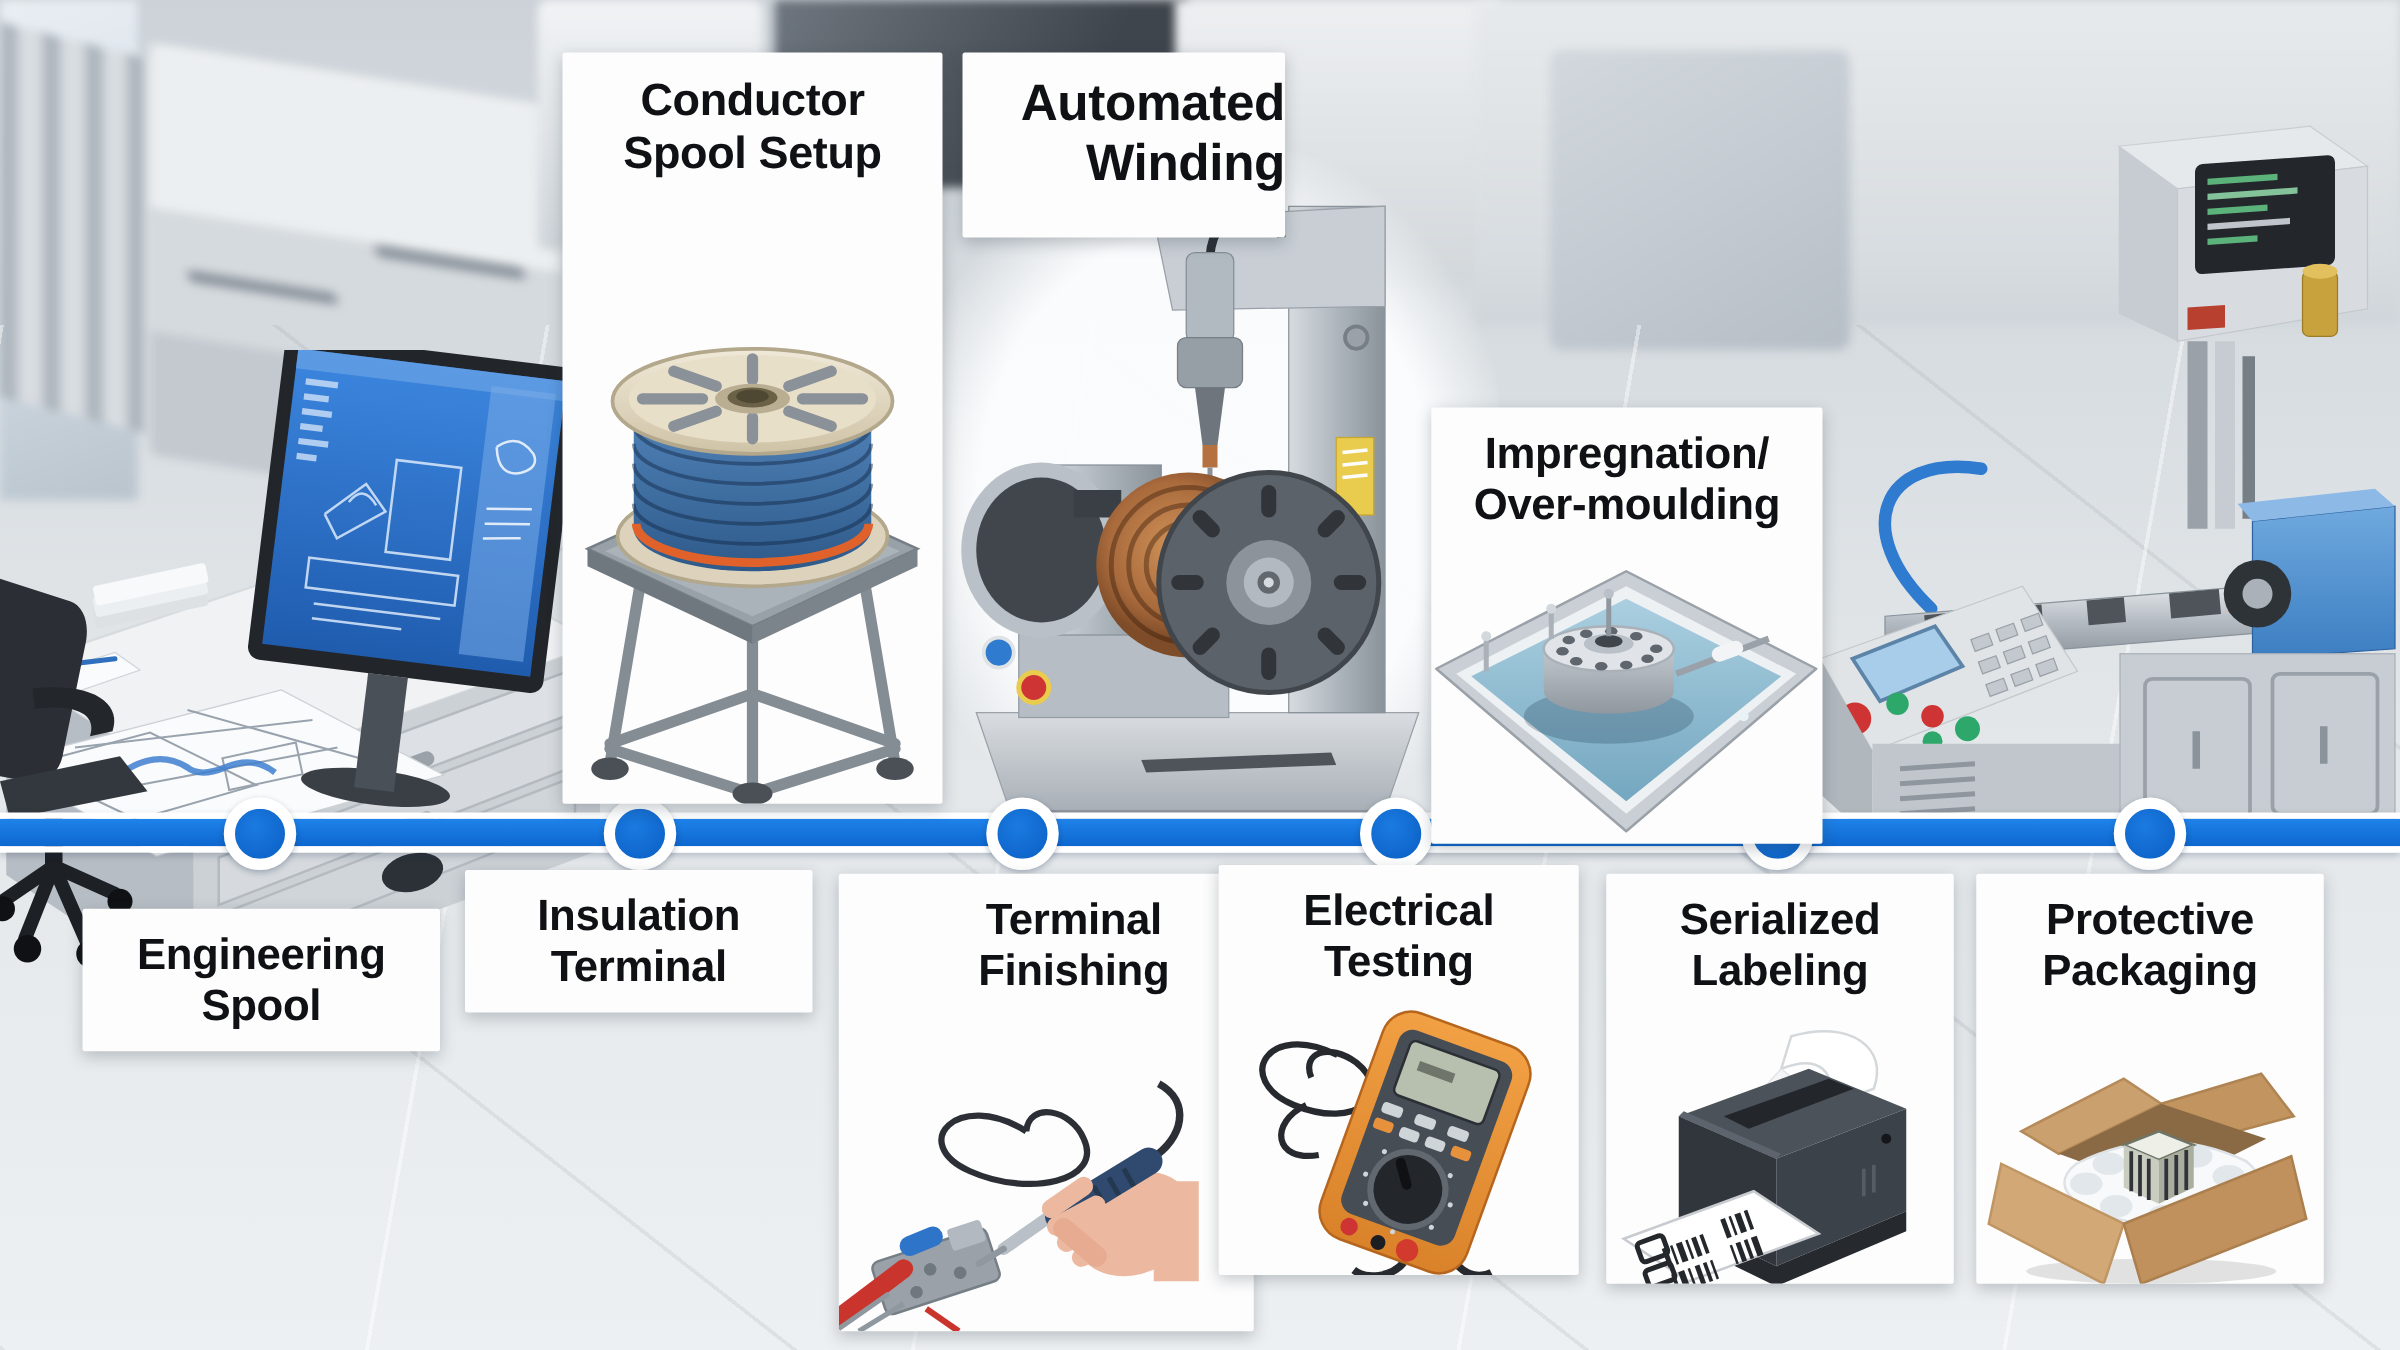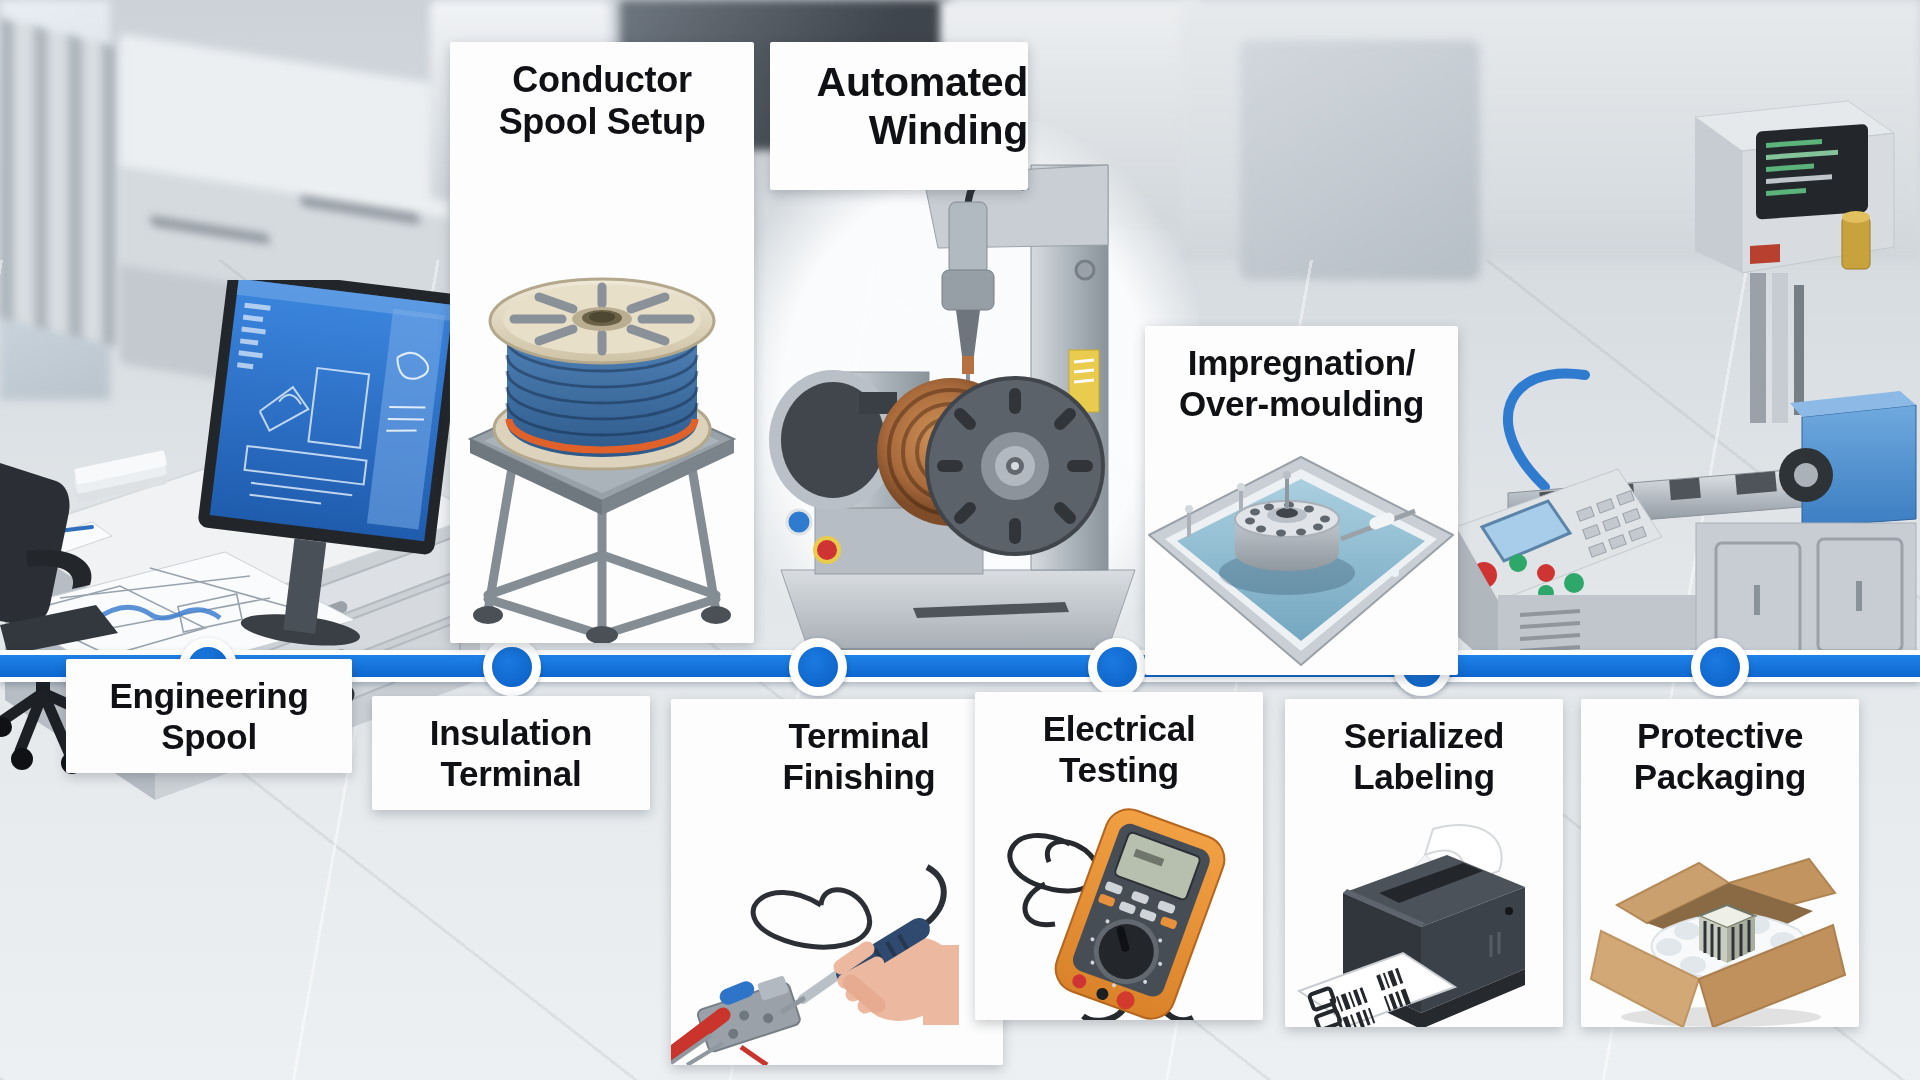--- a/index.html
+++ b/index.html
@@ -430,21 +430,21 @@
       <line x1="196" y1="86" x2="270" y2="58" stroke="#9aa1a8" stroke-width="5"></line>
       <rect x="224" y="62" width="26" height="12" rx="6" fill="#f2f4f5" transform="rotate(-20 237 68)"></rect>
       <line x1="44" y1="58" x2="44" y2="84" stroke="#aab1b8" stroke-width="4"></line>
       <line x1="96" y1="36" x2="96" y2="58" stroke="#aab1b8" stroke-width="4"></line>
       <circle cx="44" cy="56" r="4" fill="#d2d8dc"></circle>
         <circle cx="96" cy="34" r="4" fill="#d2d8dc"></circle>
       <circle cx="250" cy="120" r="4" fill="#e8f2f7"></circle>
     </svg>
   </div>
 
-  <div class="card" style="left:66px;top:659px;width:286px;height:114px;">
+  <div class="card" style="left:66px;top:727px;width:286px;height:114px;">
     <div class="title">
       <span>Engineering</span><br>
       <span>Spool</span>
     </div>
   </div>
 
   <div class="card" style="left:372px;top:696px;width:278px;height:114px;">
     <div class="title">
       <span>Insulation</span><br>
       <span>Terminal</span>

